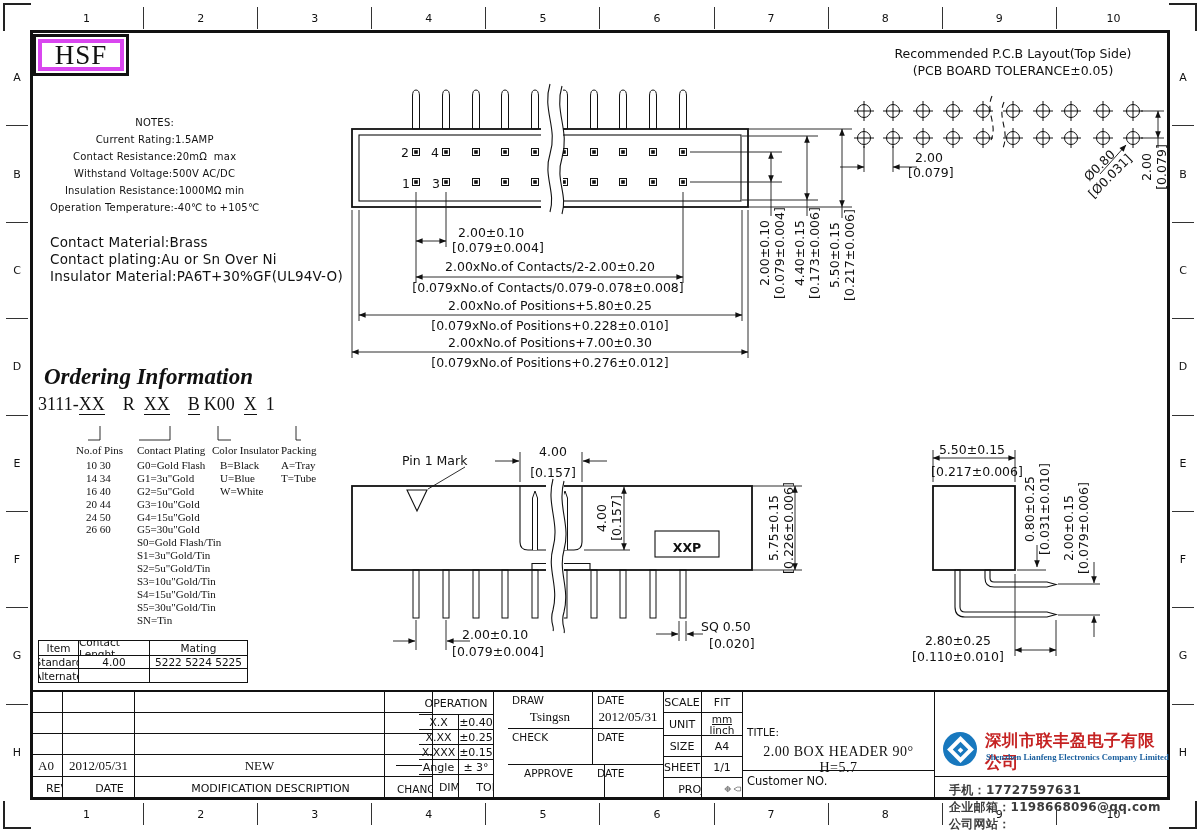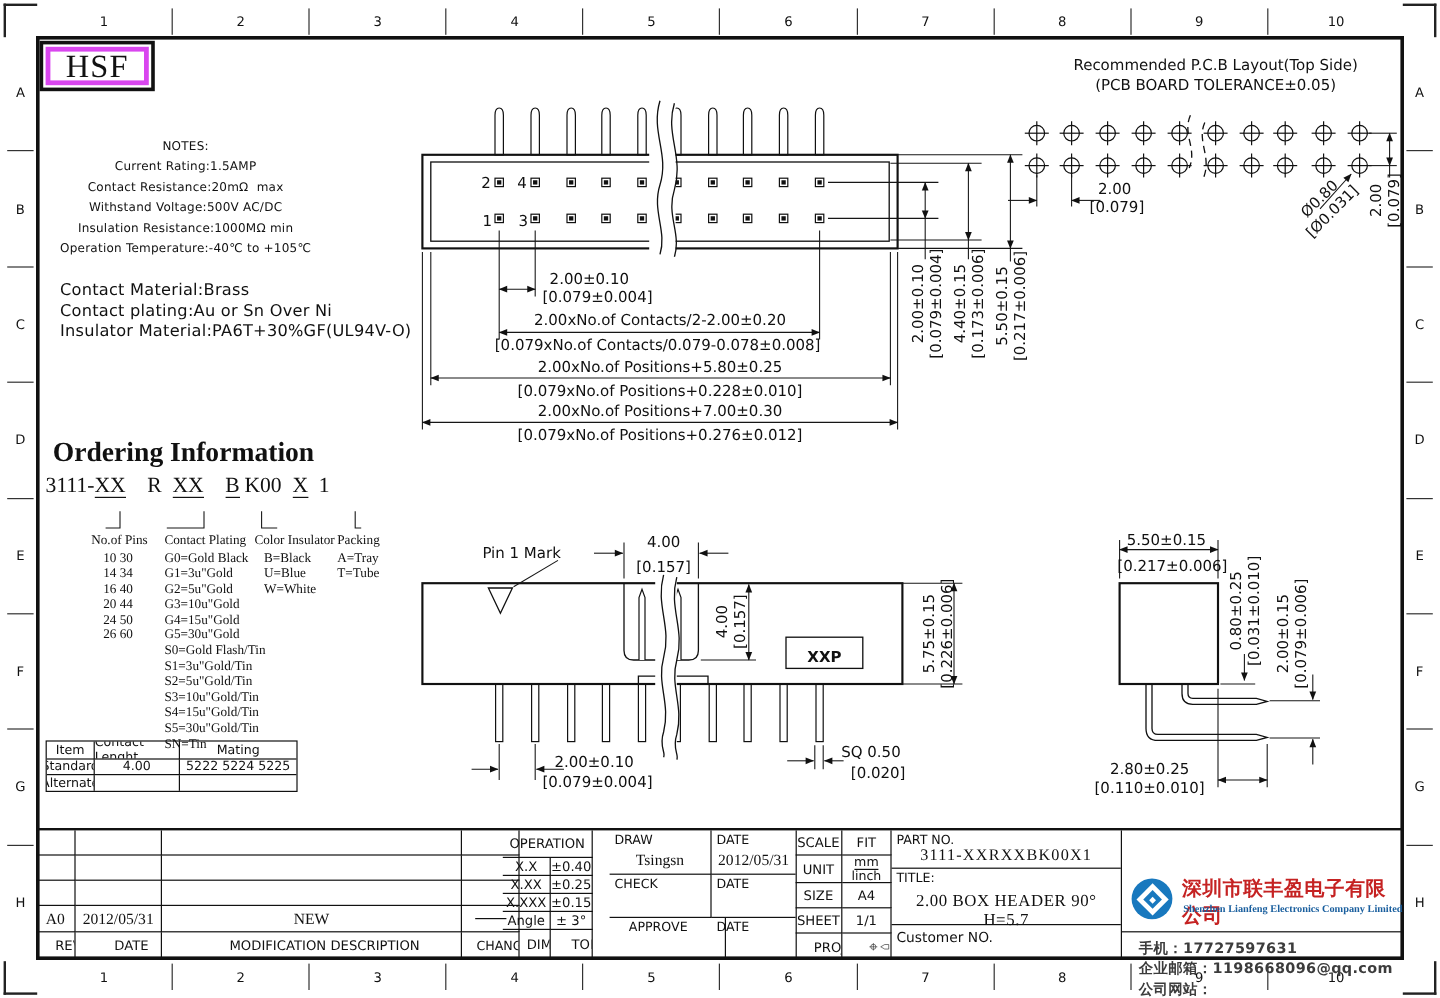--- a/index.html
+++ b/index.html
@@ -22,32 +22,32 @@
   .ruler.v>div:last-child{border-bottom:none;}
   .frame{position:absolute;left:30px;top:30px;width:1140px;height:770px;border:3px solid #111;box-sizing:border-box;}
   
   .hsf{position:absolute;left:33px;top:34px;width:96px;height:42px;border:3px solid #111;box-sizing:border-box;display:flex;align-items:center;justify-content:center;}
   .hsf .in{width:86px;height:32px;border:4px solid #d946ef;box-sizing:border-box;display:flex;align-items:center;justify-content:center;
     font-family:"Liberation Serif",serif;font-size:27px;letter-spacing:1px;}
   
   .notes{position:absolute;left:50px;top:114px;font-size:10px;line-height:17px;letter-spacing:.2px;white-space:pre;text-align:center;}
   .notes2{position:absolute;left:50px;top:234px;font-size:13.5px;line-height:17px;letter-spacing:.2px;white-space:pre;}
   
-  .ord-title{position:absolute;left:44px;top:364px;font-family:"Liberation Serif",serif;font-weight:bold;font-size:23px;}
+  .ord-title{position:absolute;left:44px;top:364px;font-family:"Liberation Serif",serif;font-style:italic;font-weight:bold;font-size:23px;}
   .ord-code{position:absolute;left:38px;top:394px;font-family:"Liberation Serif",serif;font-size:18px;white-space:nowrap;}
   .ord-code span{margin-right:9px;}
   .ord-code .nomr{margin-right:0;}
   .ord-code .tight{margin-right:4px;}
   .ord-code .u{border-bottom:1.5px solid #111;padding-bottom:0px;}
   .ordcol{position:absolute;font-family:"Liberation Serif",serif;font-size:11px;line-height:12.9px;}
   .ordcol .hd{font-weight:bold;font-weight:normal;margin-bottom:2px;}
   .ordcol .ord-item{white-space:pre;}
   .col-pins .ord-item{padding-left:10px;}
   
-  .mtable{position:absolute;left:38px;top:617px;width:210px;height:43px;border:1.5px solid #111;box-sizing:border-box;display:grid;
+  .mtable{position:absolute;left:38px;top:640px;width:210px;height:43px;border:1.5px solid #111;box-sizing:border-box;display:grid;
     grid-template-columns:40px 71px 1fr;grid-template-rows:15px 13px 1fr;font-size:10.5px;}
   .mtable>div{border-right:1px solid #111;border-bottom:1px solid #111;display:flex;align-items:center;justify-content:center;overflow:hidden;}
   .mtable>div:nth-child(3n){border-right:none;}
   .mtable>div:nth-child(n+7){border-bottom:none;}
   
   .band{position:absolute;left:30px;top:690px;width:1140px;height:110px;border-top:2px solid #111;box-sizing:border-box;font-size:11px;}
   .band .bx{position:absolute;box-sizing:border-box;}
   .grid{display:grid;}
   .c{border-right:1px solid #111;border-bottom:1px solid #111;display:flex;align-items:center;justify-content:center;box-sizing:border-box;overflow:hidden;}
   .c.nb{border-bottom:none;padding-left:22px;}
@@ -153,21 +153,21 @@
         <div class="ord-item">14 34</div>
         <div class="ord-item">16 40</div>
         <div class="ord-item">20 44</div>
         <div class="ord-item">24 50</div>
         <div class="ord-item">26 60</div>
       </div>
   </div>
   <div class="ordcol" style="left:137px;top:444px;">
     <div class="hd">Contact Plating</div>
     <div>
-        <div class="ord-item">G0=Gold Black</div>
+        <div class="ord-item">G0=Gold Flash</div>
         <div class="ord-item">G1=3u"Gold</div>
         <div class="ord-item">G2=5u"Gold</div>
         <div class="ord-item">G3=10u"Gold</div>
         <div class="ord-item">G4=15u"Gold</div>
         <div class="ord-item">G5=30u"Gold</div>
         <div class="ord-item">S0=Gold Flash/Tin</div>
         <div class="ord-item">S1=3u"Gold/Tin</div>
         <div class="ord-item">S2=5u"Gold/Tin</div>
         <div class="ord-item">S3=10u"Gold/Tin</div>
         <div class="ord-item">S4=15u"Gold/Tin</div>
@@ -285,24 +285,20 @@
         <svg width="38" height="14" viewBox="0 0 38 14">
           <circle cx="8" cy="7" r="4.5" fill="none" stroke="#111"></circle>
           <line x1="1" y1="7" x2="15" y2="7" stroke="#111"></line>
             <line x1="8" y1="0.5" x2="8" y2="13.5" stroke="#111"></line>
           <path d="M21,7 L28,3 L35,3 L35,11 L28,11 Z" fill="none" stroke="#111"></path>
         </svg>
       </div>
     </div>
 
     <div class="bx" style="left:713px;top:0;width:192px;height:108px;border-right:1px solid #111;">
-      <div style="position:absolute;left:0;top:0;right:0;height:32px;border-bottom:1px solid #111;box-sizing:border-box;">
-        <div style="position:absolute;left:4px;top:2px;font-size:10.5px;">PART NO.</div>
-        <div class="serif" style="position:absolute;left:0;right:0;bottom:2px;text-align:center;font-size:13.5px;letter-spacing:1px;">3111-XXRXXBK00X1</div>
-      </div>
       <div style="position:absolute;left:0;top:32px;right:0;height:47px;border-bottom:1px solid #111;box-sizing:border-box;">
         <div style="position:absolute;left:4px;top:2px;font-size:10.5px;">TITLE:</div>
         <div class="serif" style="position:absolute;left:0;right:0;top:20px;text-align:center;font-size:14px;letter-spacing:.5px;">2.00 BOX HEADER 90° H=5.7</div>
       </div>
       <div style="position:absolute;left:0;top:79px;right:0;bottom:0;">
         <div style="position:absolute;left:4px;top:3px;font-size:11.5px;">Customer NO.</div>
       </div>
     </div>
 
     <div class="bx" style="left:905px;top:0;width:235px;height:108px;margin-top:31px;">

